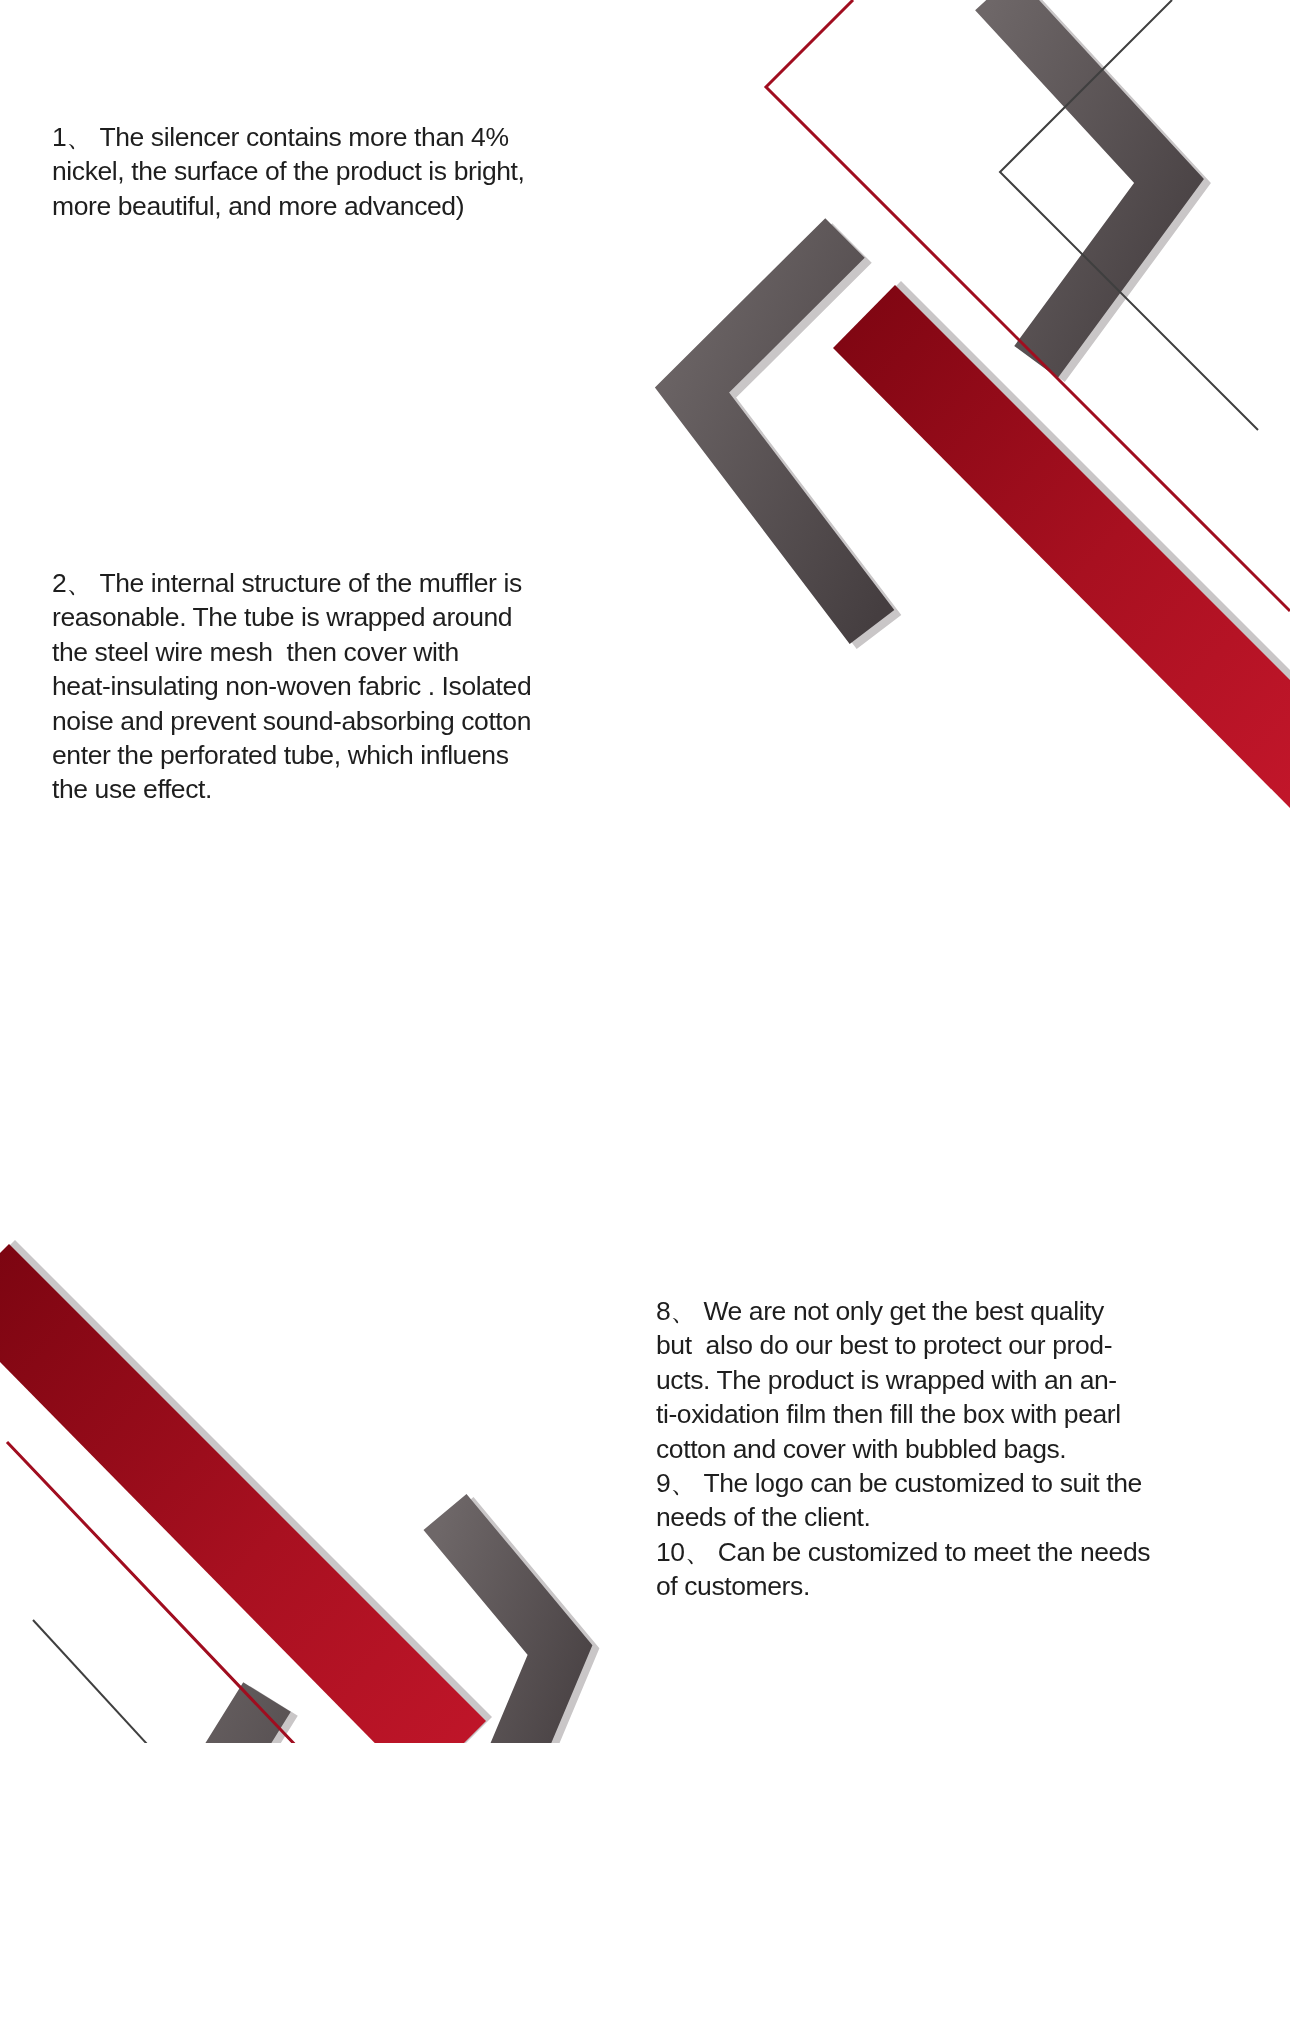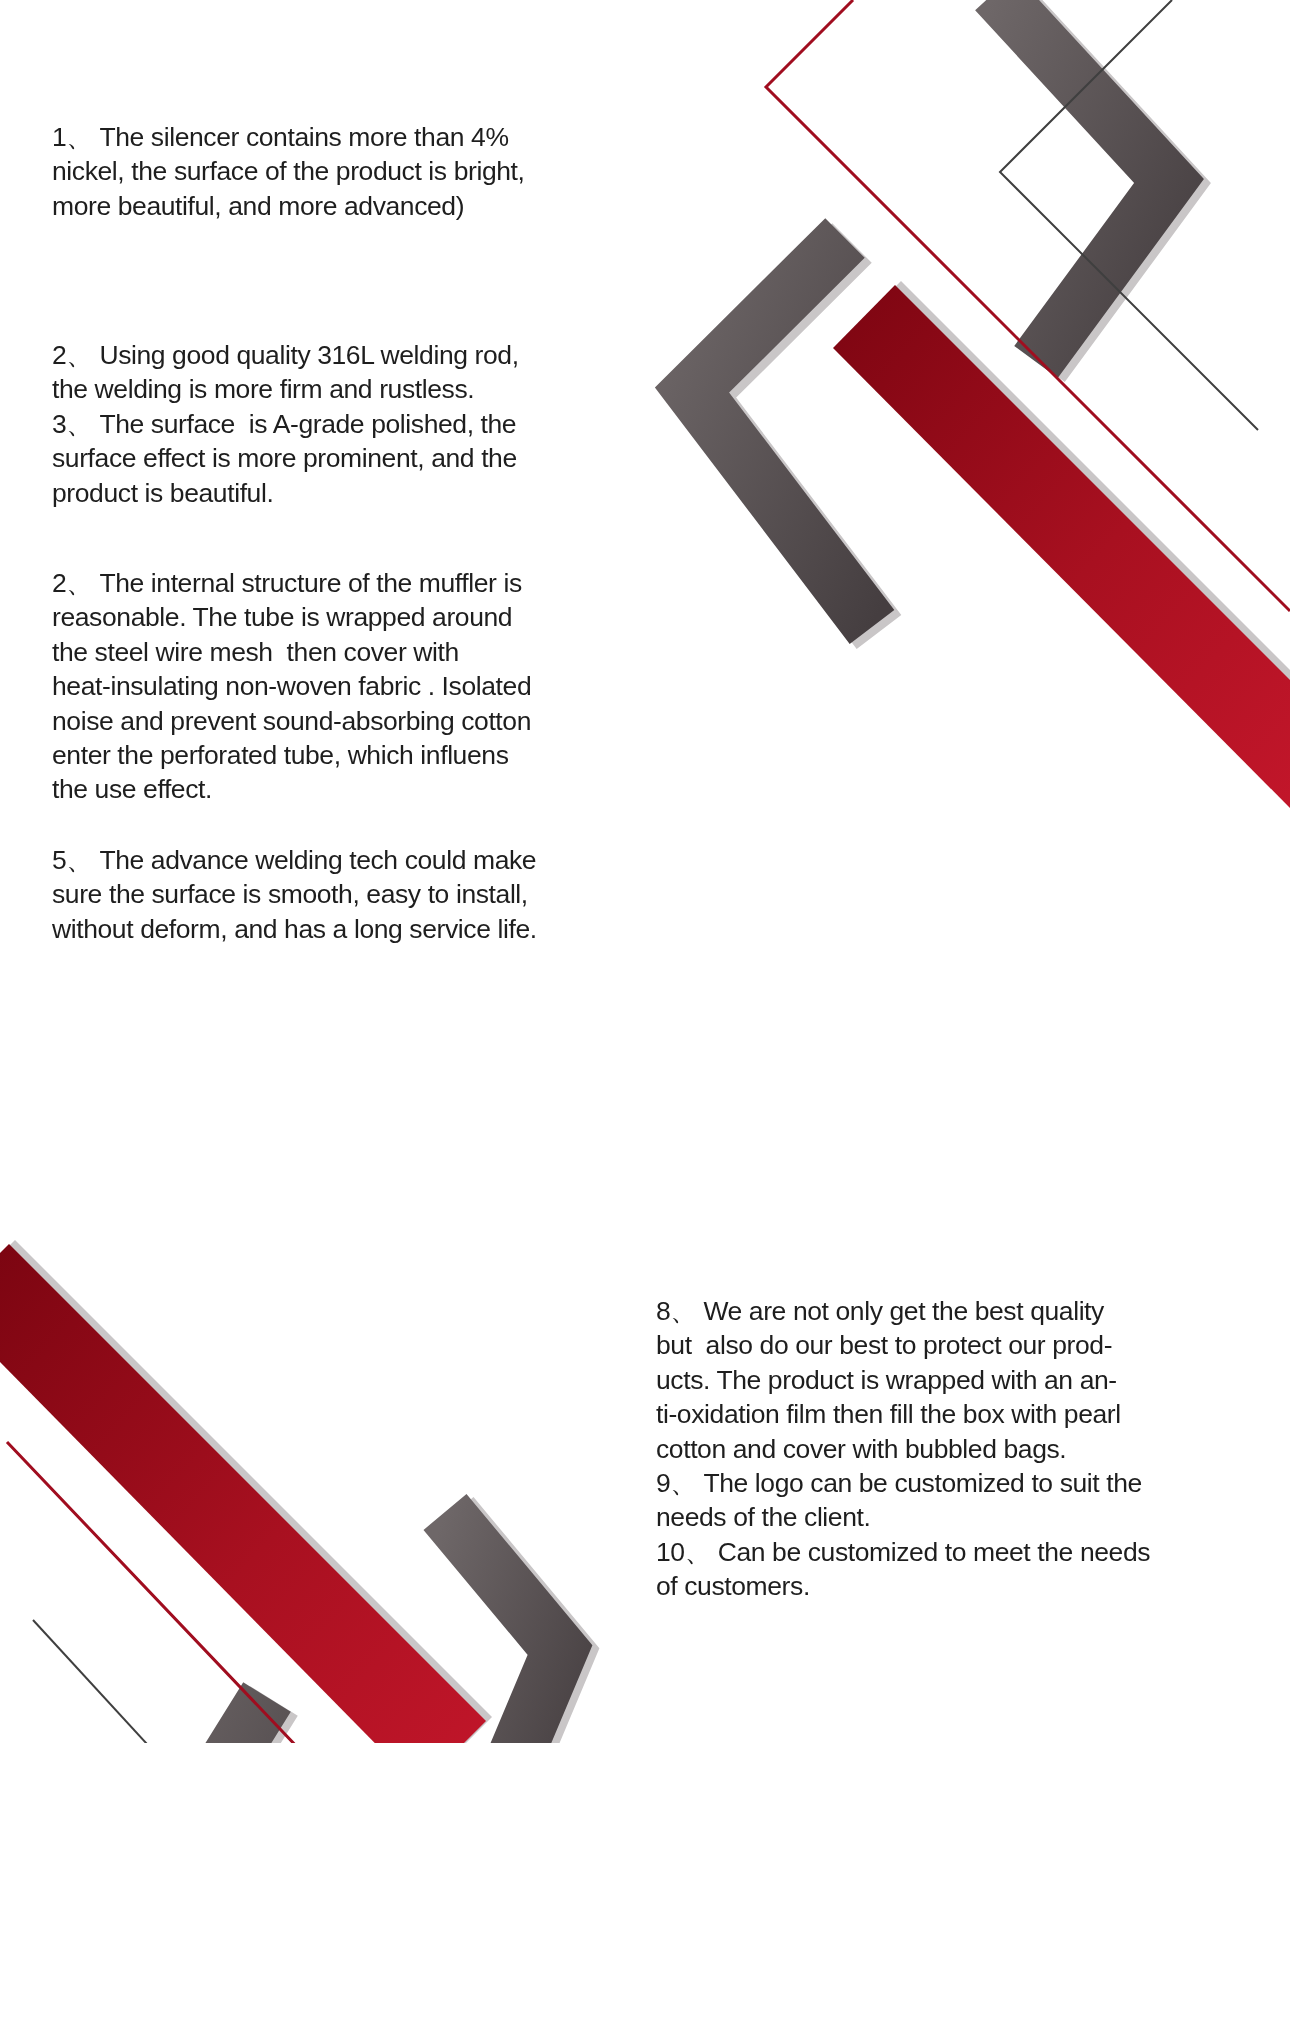--- a/index.html
+++ b/index.html
@@ -85,35 +85,27 @@
 
       <polyline points="33,1620 226,1830" fill="none" stroke-width="2" stroke="#3f3f3f"></polyline>
       <polygon points="226,1827 310,1933 226,2039 141,1933" fill="none" stroke-width="2" stroke="#3f3f3f"></polygon>
       <polyline points="310,1933 452,1795" fill="none" stroke-width="2" stroke="#3f3f3f"></polyline>
     </g>
   </svg>
 
   <div class="tblock col-left b1">1、 The silencer contains more than 4%
 nickel, the surface of the product is bright,
 more beautiful, and more advanced)</div>
-  <div class="tblock col-left b2">2、 Using good quality 316L welding rod,
-the welding is more firm and rustless.
-3、 The surface  is A-grade polished, the
-surface effect is more prominent, and the
-product is beautiful.</div>
   <div class="tblock col-left b3">2、 The internal structure of the muffler is
 reasonable. The tube is wrapped around
 the steel wire mesh  then cover with
 heat-insulating non-woven fabric . Isolated
 noise and prevent sound-absorbing cotton
 enter the perforated tube, which influens
 the use effect.</div>
-  <div class="tblock col-left b4">5、 The advance welding tech could make
-sure the surface is smooth, easy to install,
-without deform, and has a long service life.</div>
   <div class="tblock col-right b7">8、 We are not only get the best quality
 but  also do our best to protect our prod-
 ucts. The product is wrapped with an an-
 ti-oxidation film then fill the box with pearl
 cotton and cover with bubbled bags.
 9、 The logo can be customized to suit the
 needs of the client.
 10、 Can be customized to meet the needs
 of customers.</div>
 

